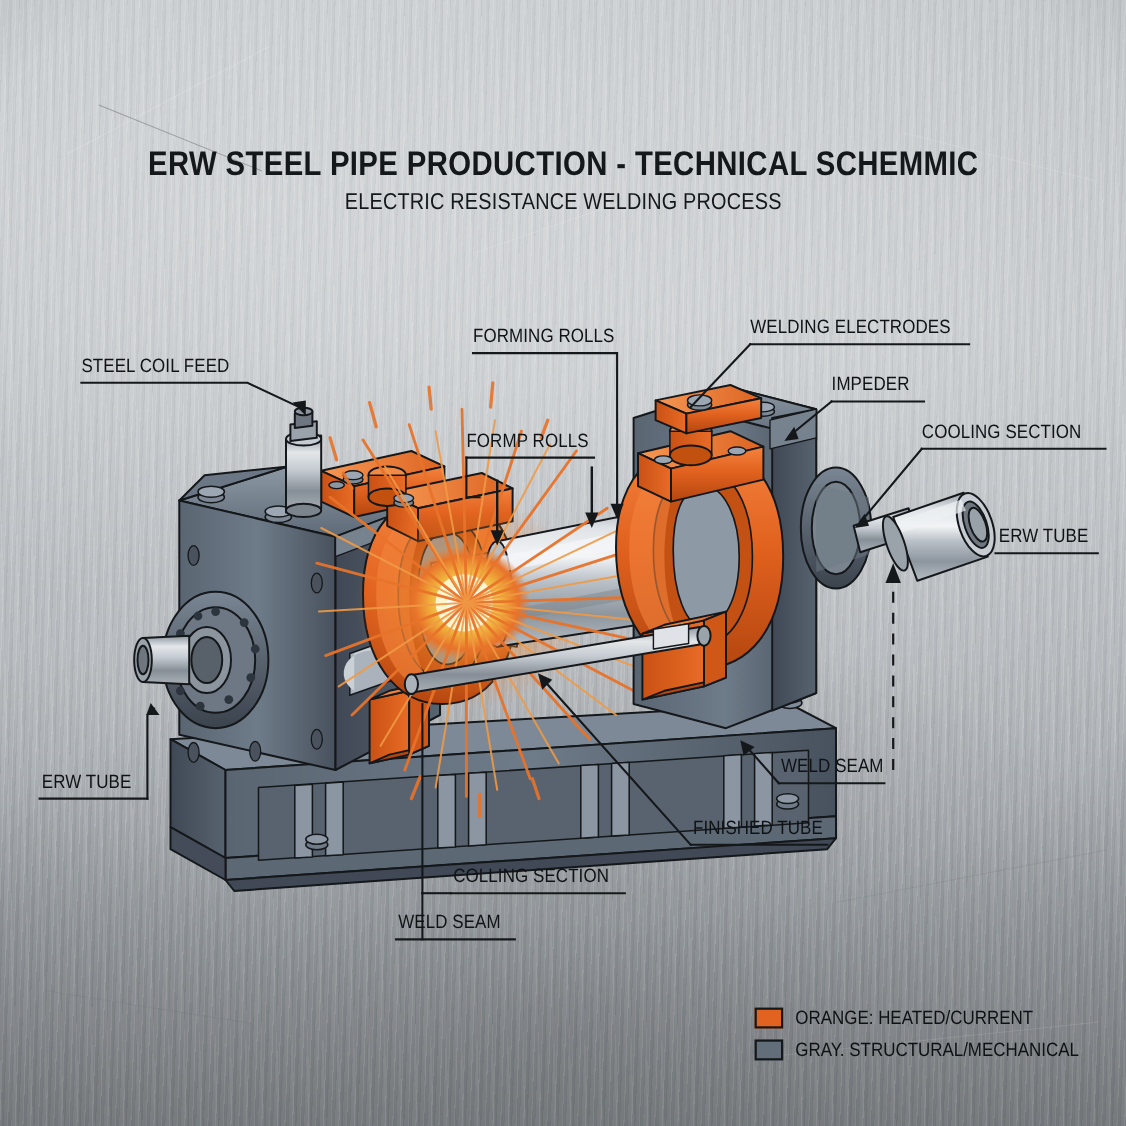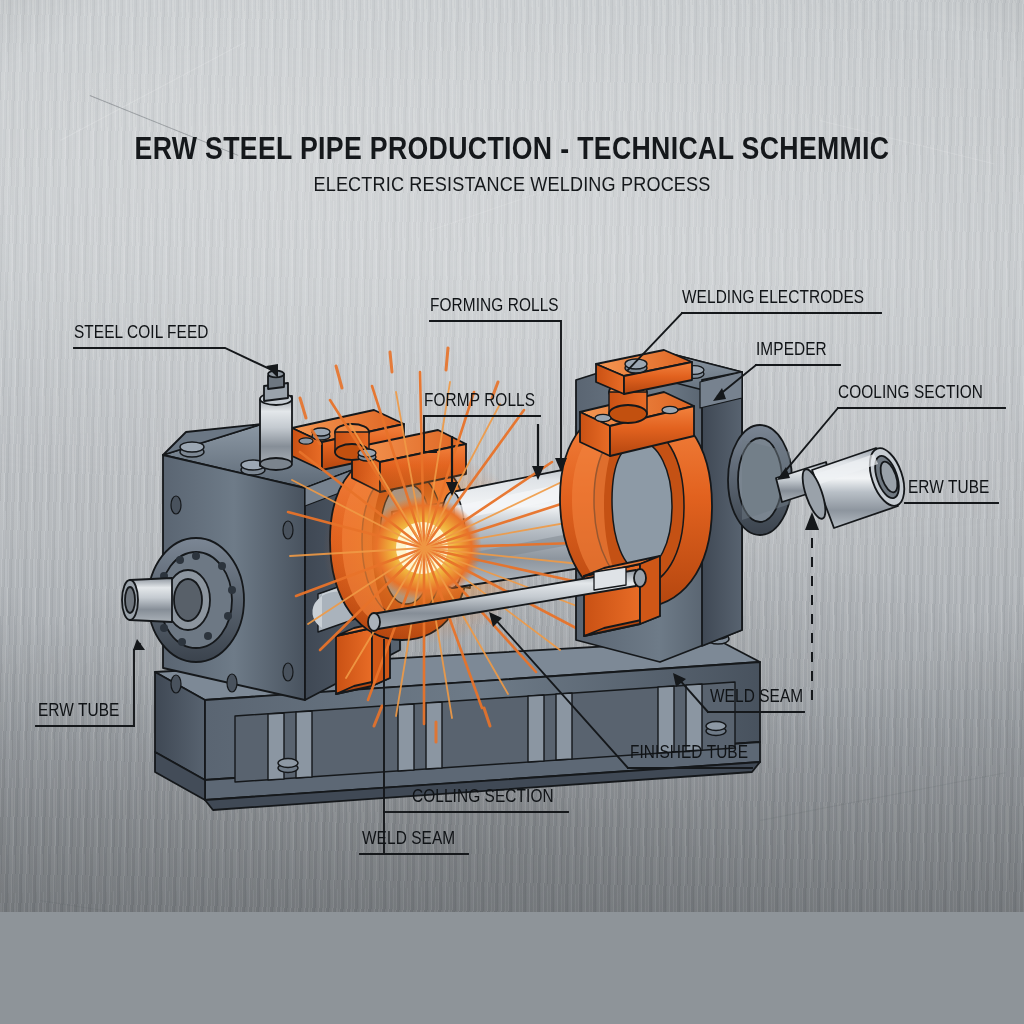--- a/index.html
+++ b/index.html
@@ -1,18 +1,18 @@
 <!DOCTYPE html>
 <html><head>
 <meta charset="utf-8">
 <title>ERW Steel Pipe Production - Technical Schemmic</title>
 <style>
   html,body{margin:0;padding:0;background:#8e9499;}
   #stage{
-    position:relative;width:1024px;height:912px;overflow:hidden;
+    position:relative;width:1024px;height:1024px;overflow:hidden;
     font-family:"Liberation Sans","DejaVu Sans",sans-serif;
     background:#b9bdc0;
   }
   
   .bg-base{position:absolute;inset:0;
     background:
       linear-gradient(180deg,#c6cacd 0%,#c2c6c9 30%,#b4b8bc 58%,#9ea3a8 80%,#8f9499 100%);
   }
   .bg-brush{position:absolute;inset:0;opacity:.55;
     background:repeating-linear-gradient(92deg,
@@ -473,14 +473,24 @@
   <div class="lbl" style="left:682px;top:287px;">WELDING ELECTRODES</div>
   <div class="lbl" style="left:756px;top:339px;">IMPEDER</div>
   <div class="lbl" style="left:838px;top:382px;">COOLING SECTION</div>
   <div class="lbl" style="left:908px;top:477px;">ERW TUBE</div>
   <div class="lbl" style="left:38px;top:700px;">ERW TUBE</div>
   <div class="lbl" style="left:710px;top:686px;">WELD SEAM</div>
   <div class="lbl" style="left:630px;top:742px;">FINISHED TUBE</div>
   <div class="lbl" style="left:412px;top:786px;">COLLING SECTION</div>
   <div class="lbl" style="left:362px;top:828px;">WELD SEAM</div>
 
+  <div id="legend">
+    <div class="lgrow">
+      <span class="sw" id="sw0" style="background: rgb(226, 98, 31);"></span>
+      <span class="lgtxt">ORANGE: HEATED/CURRENT</span>
+    </div>
+    <div class="lgrow">
+      <span class="sw" id="sw1" style="background: rgb(98, 110, 122);"></span>
+      <span class="lgtxt">GRAY. STRUCTURAL/MECHANICAL</span>
+    </div>
+  </div>
 
 </div>
 
 </body></html>

